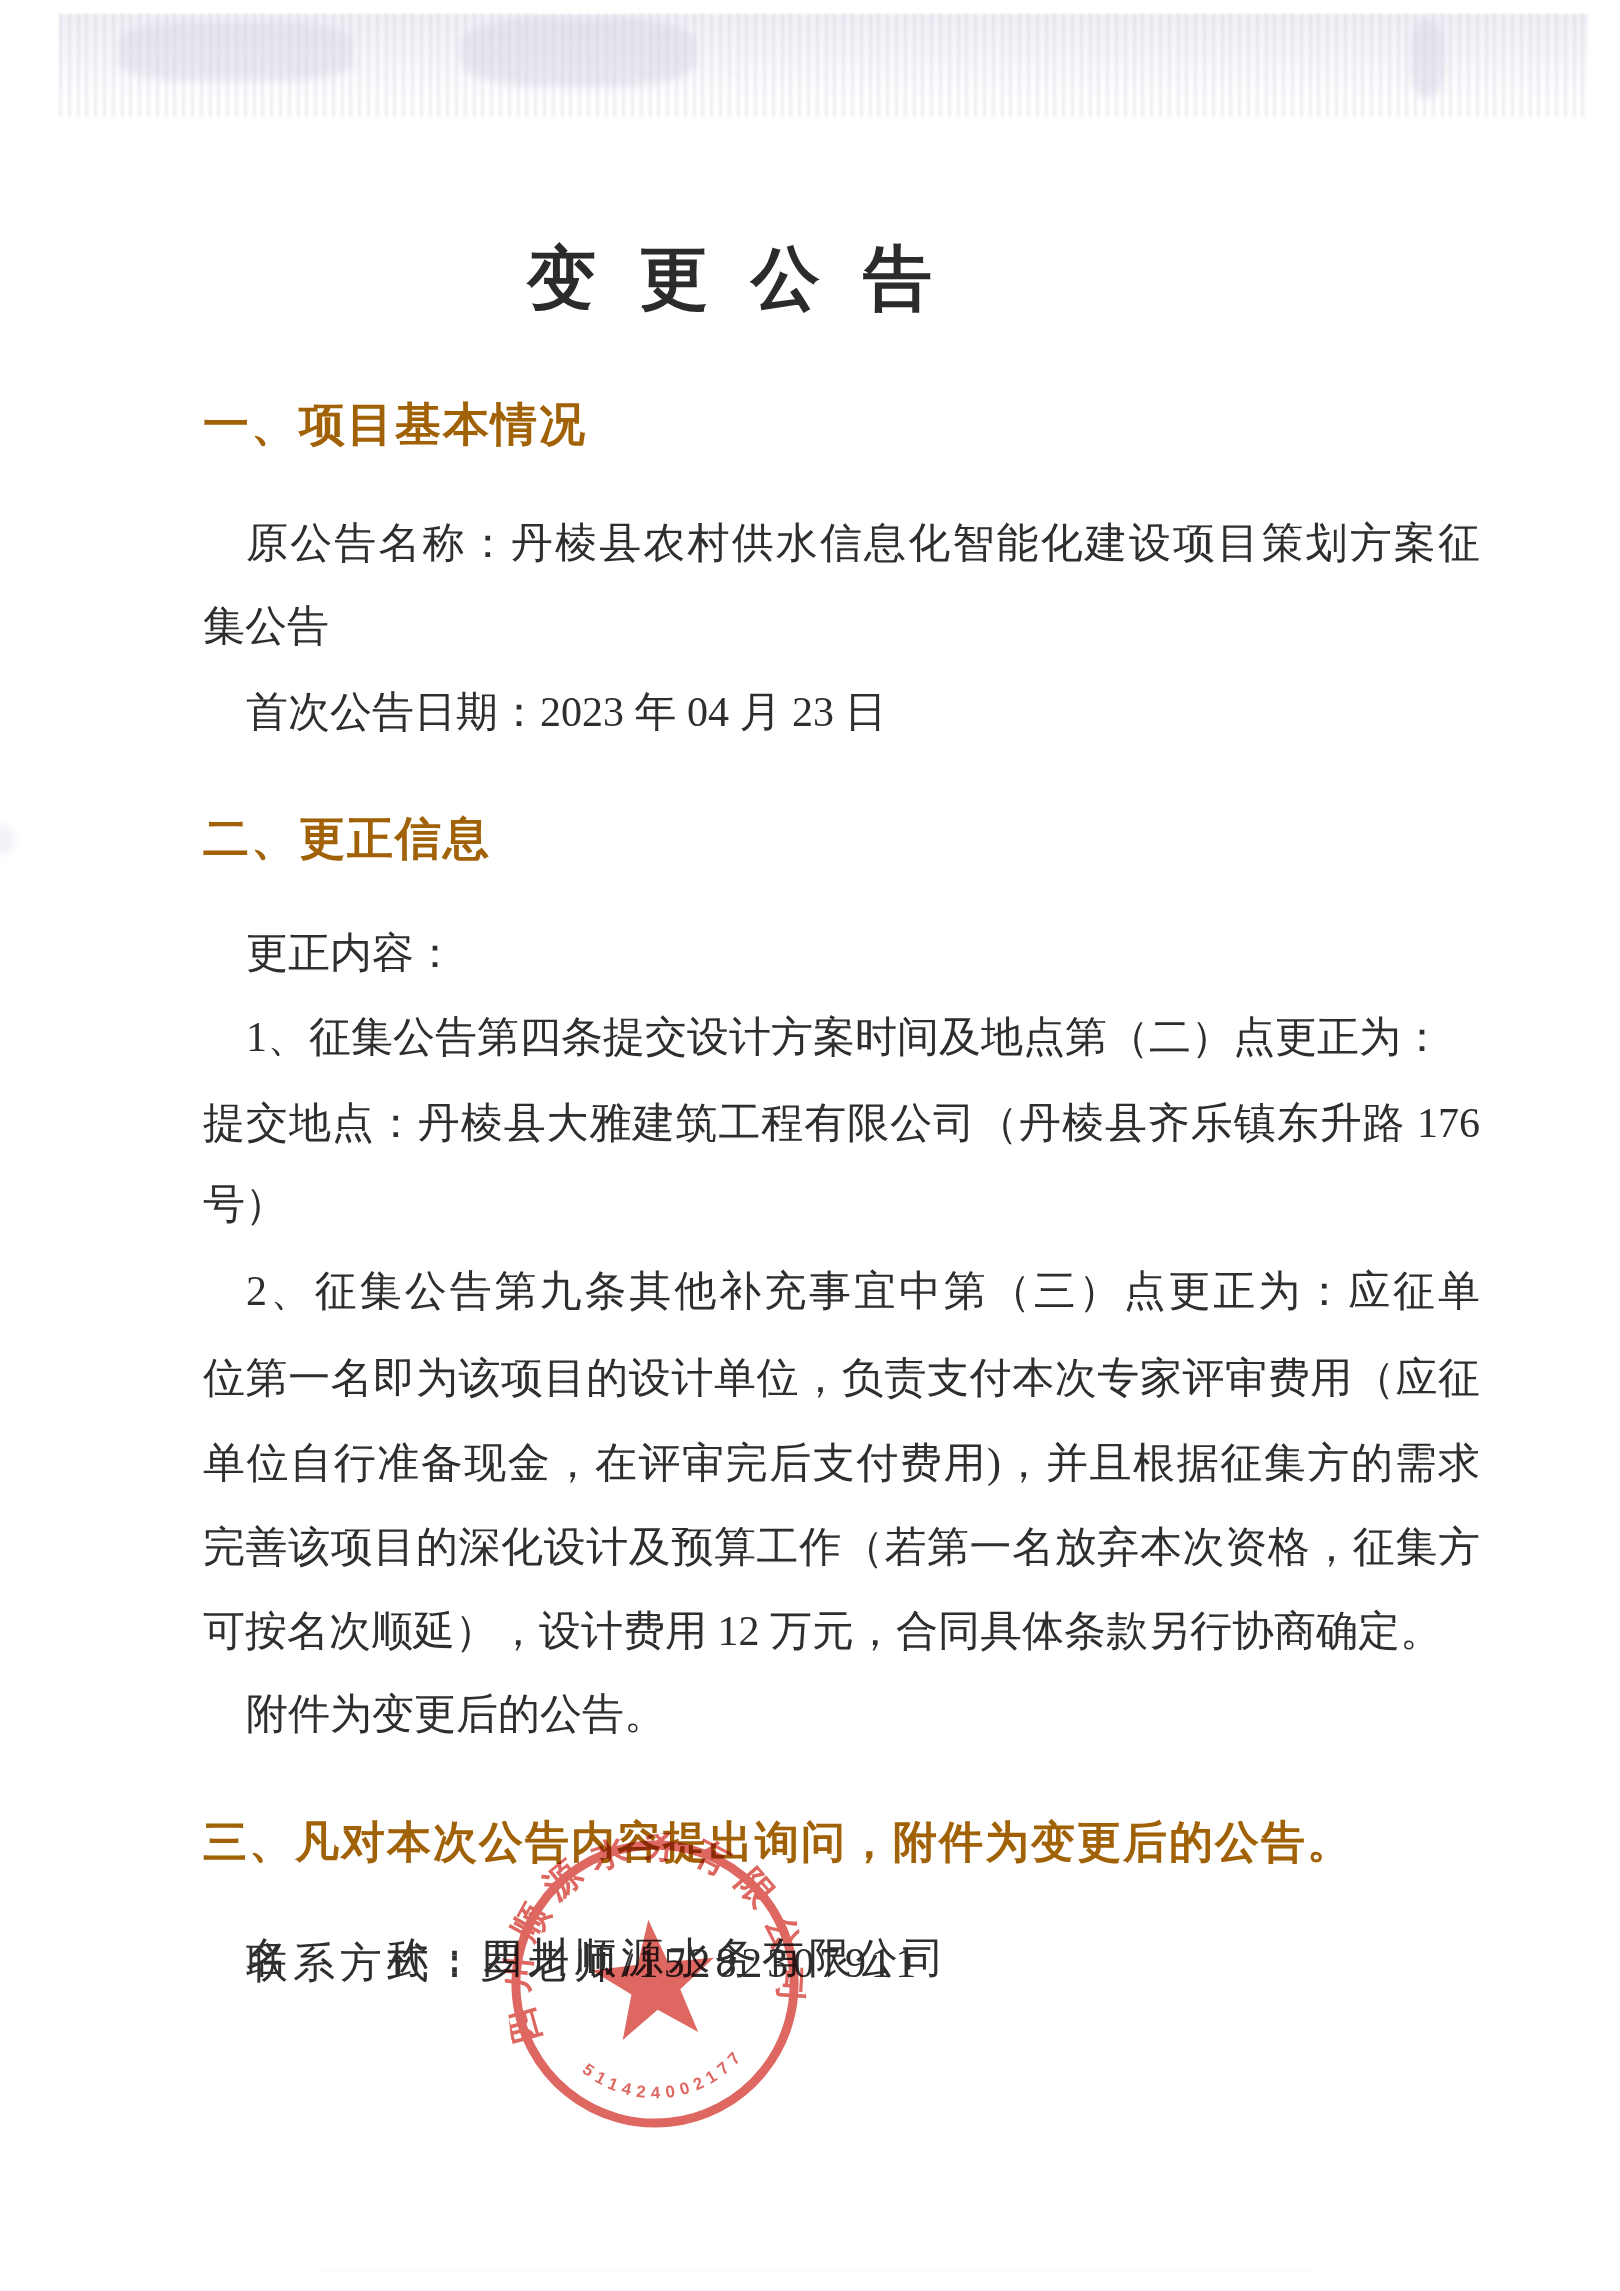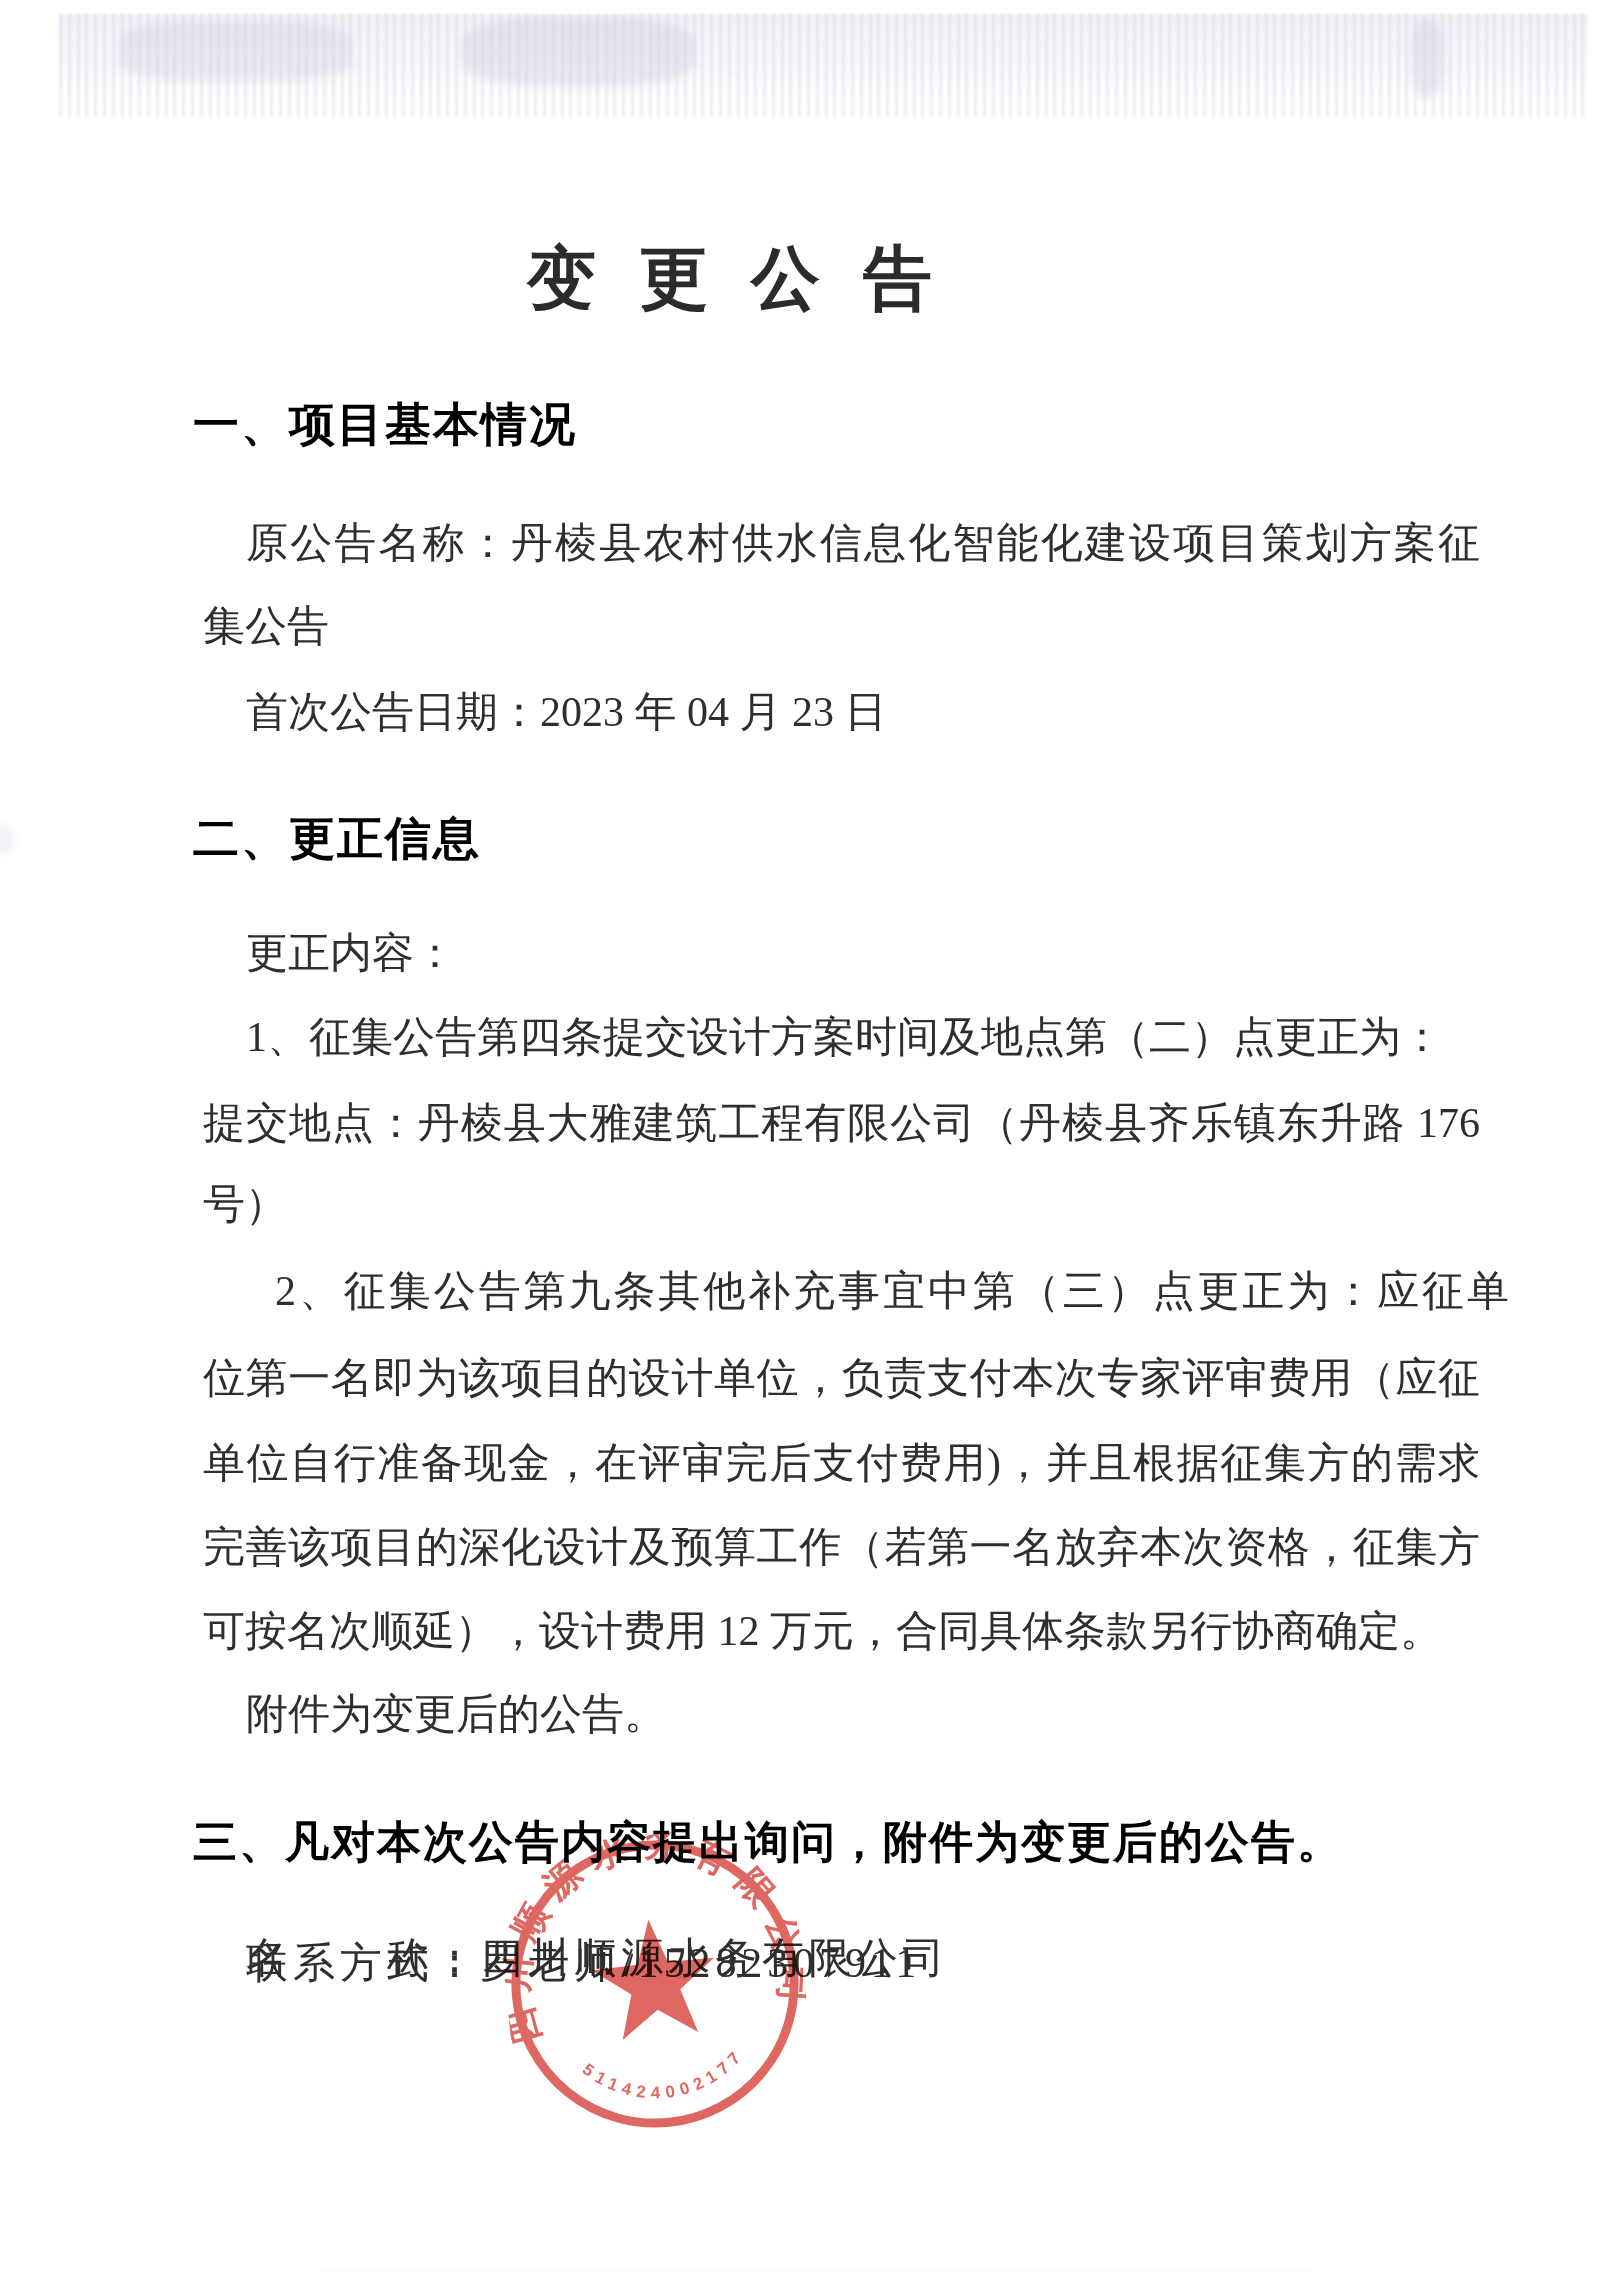--- a/index.html
+++ b/index.html
@@ -30,24 +30,24 @@
     background:#a8a8b4; opacity:.35; filter:blur(2px); pointer-events:none;
   }
 
   .doc-title {
     position:absolute; left:-59px; top:233px; width:1620px;
     text-align:center;
     font-size:69px; font-weight:700; letter-spacing:43px;
     color:#2b2b2b;
   }
   .h-sec {
-    position:absolute; left:193px;
+    position:absolute; left:203px;
     font-family:Liberation Sans, sans-serif;
     font-size:46px; font-weight:700; letter-spacing:2px;
-    color:#000000; white-space:nowrap;
+    color:#a16207; white-space:nowrap;
   }
   .bline {
     position:absolute;
     font-size:42px; line-height:1.25;
     color:#2e2e2e; white-space:nowrap;
   }
   .jline {
     white-space:normal;
     text-align:justify; text-align-last:justify;
     -moz-text-align-last:justify;
@@ -85,21 +85,21 @@
   <div class="h-sec" style="top:394px;">一、项目基本情况</div>
   <div class="bline ind jline w-ind" style="top:517px;">原公告名称：丹棱县农村供水信息化智能化建设项目策划方案征</div>
   <div class="bline l" style="top:600px;">集公告</div>
   <div class="bline ind" style="top:686px;">首次公告日期：2023 年 04 月 23 日</div>
 
   <div class="h-sec" style="top:808px;">二、更正信息</div>
   <div class="bline ind" style="top:927px;">更正内容：</div>
   <div class="bline ind" style="top:1011px;">1、征集公告第四条提交设计方案时间及地点第（二）点更正为：</div>
   <div class="bline l jline w-full" style="top:1097px;">提交地点：丹棱县大雅建筑工程有限公司（丹棱县齐乐镇东升路 176</div>
   <div class="bline l" style="top:1178px;">号）</div>
-  <div class="bline ind jline w-ind" style="top:1265px;margin-left:29px;">2、征集公告第九条其他补充事宜中第（三）点更正为：应征单</div>
+  <div class="bline ind jline w-ind" style="top:1265px;">2、征集公告第九条其他补充事宜中第（三）点更正为：应征单</div>
   <div class="bline l jline w-full" style="top:1352px;">位第一名即为该项目的设计单位，负责支付本次专家评审费用（应征</div>
   <div class="bline l jline w-full" style="top:1437px;">单位自行准备现金，在评审完后支付费用)，并且根据征集方的需求</div>
   <div class="bline l jline w-full" style="top:1521px;">完善该项目的深化设计及预算工作（若第一名放弃本次资格，征集方</div>
   <div class="bline l" style="top:1605px;">可按名次顺延），设计费用 12 万元，合同具体条款另行协商确定。</div>
   <div class="bline ind" style="top:1688px;">附件为变更后的公告。</div>
 
   <div class="h-sec" style="top:1813px; font-size:44px;">三、凡对本次公告内容提出询问，附件为变更后的公告。</div>
   <div class="bline ind contact" style="top:1932px;">名　　称：四川顺源水务有限公司</div>
   <div class="bline ind contact" style="top:1909px;margin-top:28px;">联系方式：罗老师/15282307911</div>
 

